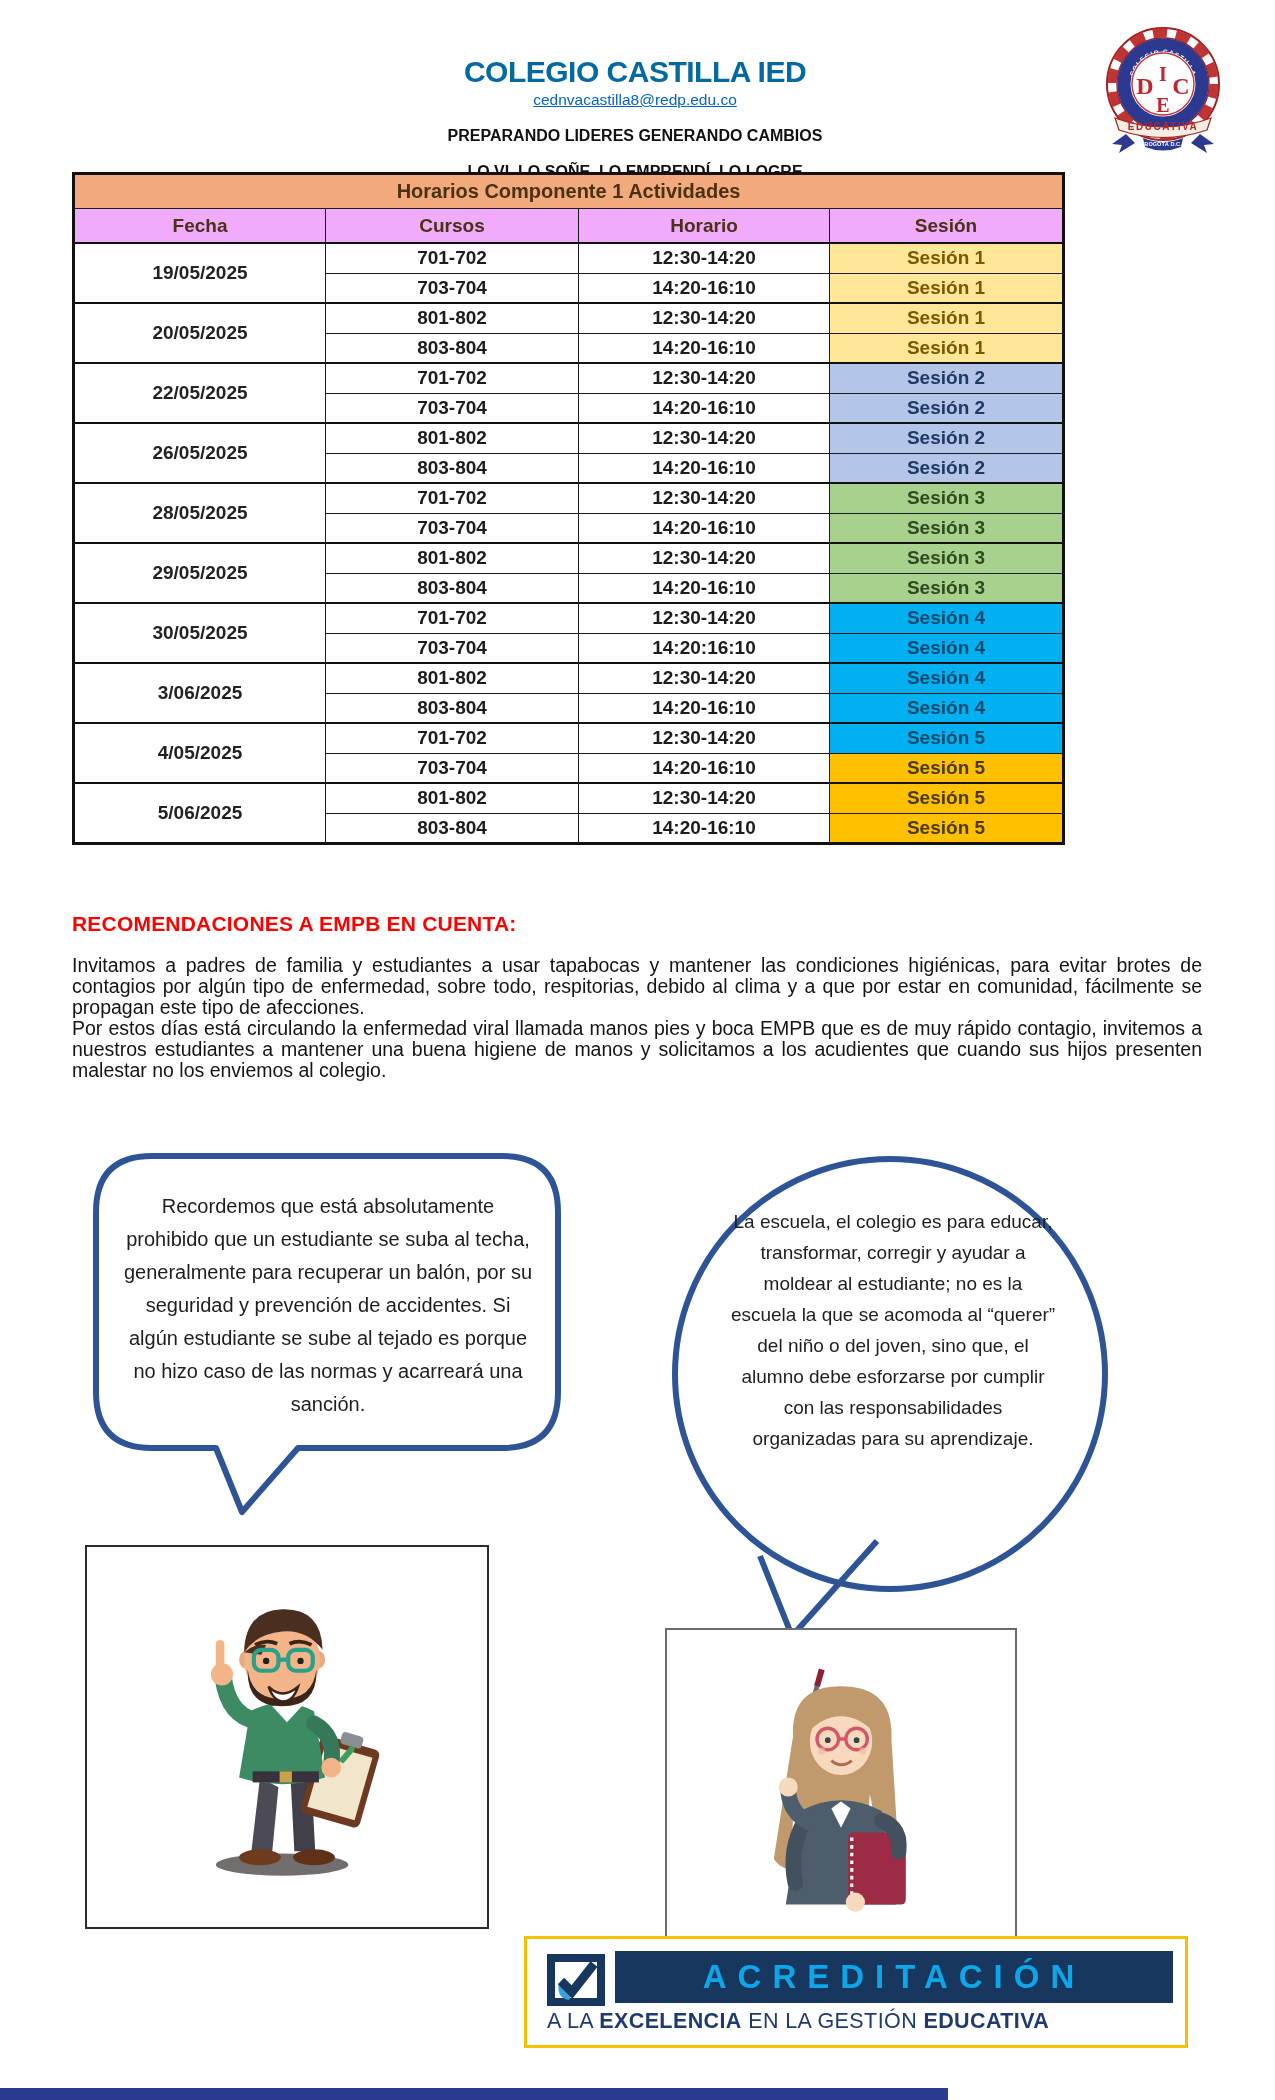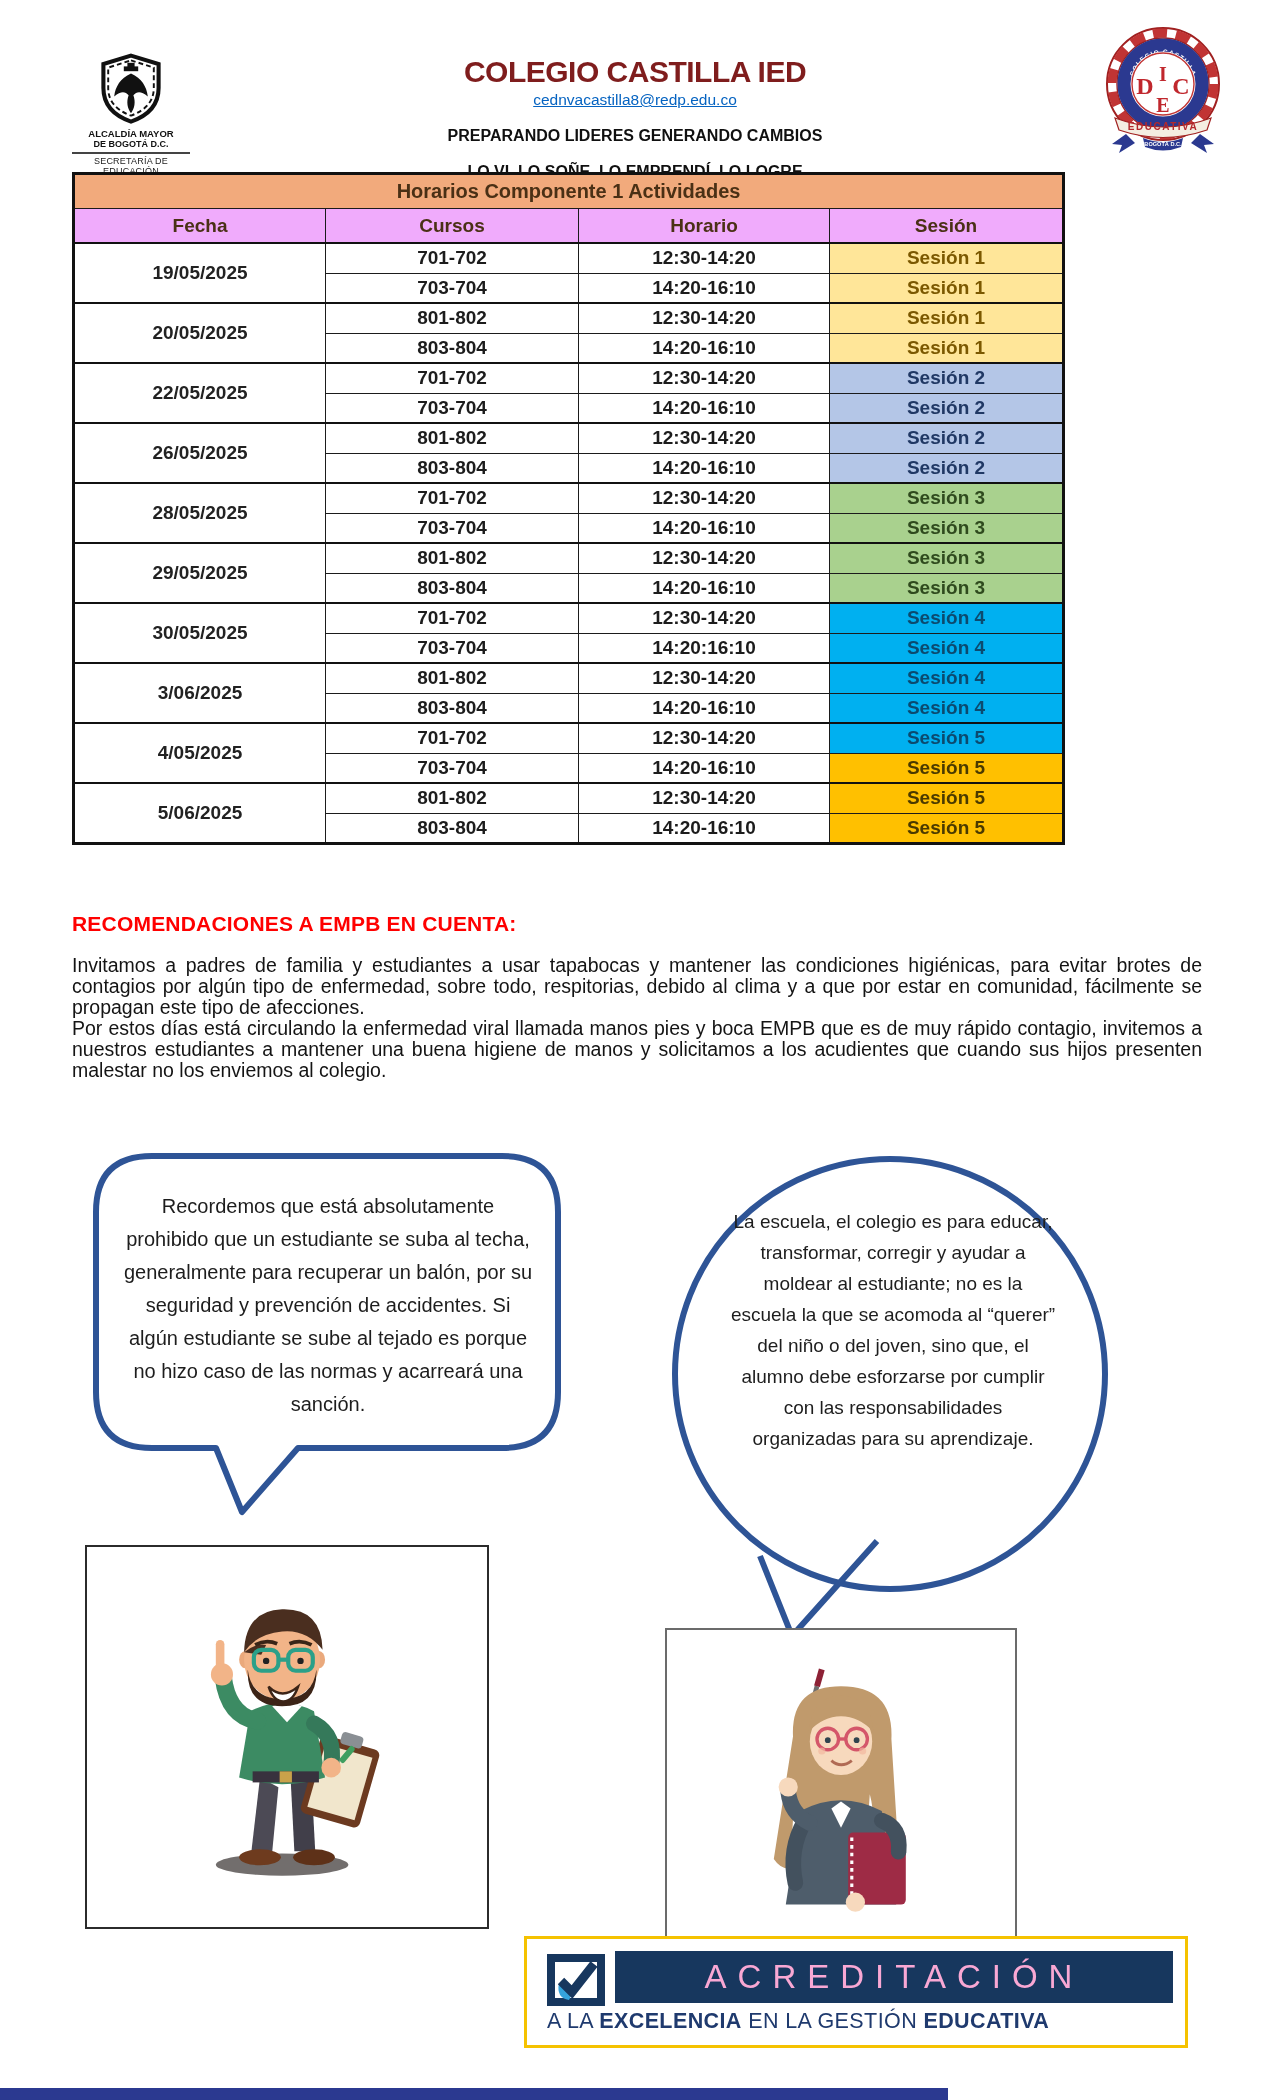--- a/index.html
+++ b/index.html
@@ -5,21 +5,21 @@
   html,body{margin:0;padding:0;background:#ffffff;}
   .page{position:relative;width:1275px;height:2100px;background:#fff;overflow:hidden;
         font-family:"Liberation Sans",sans-serif;color:#1a1a1a;}
 
   
   .gov-logo{position:absolute;left:72px;top:52px;width:118px;text-align:center;}
   .gov-logo .cap{font-size:9.5px;font-weight:bold;line-height:11px;color:#111;}
   .gov-logo .cap2{font-size:9px;font-weight:bold;border-bottom:2px solid #444;padding-bottom:2px;margin-bottom:2px;}
   .gov-logo .cap3{font-size:9px;color:#222;letter-spacing:.2px;}
   .hdr-center{position:absolute;left:210px;top:55px;width:850px;text-align:center;}
-  .hdr-title{font-size:30px;font-weight:bold;letter-spacing:-.5px;color:#7f1d1d;}
+  .hdr-title{font-size:30px;font-weight:bold;letter-spacing:-.5px;color:#0369a1;}
   .hdr-mail{font-size:15.5px;color:#0563C1;text-decoration:underline;margin-top:2px;}
   .hdr-line{font-size:16px;font-weight:bold;margin-top:18px;color:#101010;}
   .crest{position:absolute;left:1088px;top:26px;width:150px;height:134px;}
 
   
   .sched-wrap{position:absolute;left:72px;top:172px;width:957px;}
   table.sched{border-collapse:collapse;table-layout:fixed;width:990px;border:3px solid #111;}
   table.sched td{border:1.6px solid #1b1b1b;text-align:center;vertical-align:middle;padding:0;}
   .t-title td{background:#F2AA7C;height:33px;font-size:20px;font-weight:bold;color:#4a3015;border-bottom:2.6px solid #111;}
   .t-head td{background:#f0abfc;height:33px;font-size:19px;font-weight:bold;color:#4a3015;border-bottom:2.6px solid #111;}
@@ -50,44 +50,32 @@
   
   .pic-left{position:absolute;left:85px;top:1545px;width:400px;height:380px;border:2px solid #2b2b2b;background:#fff;}
   .pic-right{position:absolute;left:665px;top:1628px;width:348px;height:338px;border:2px solid #6b6b6b;background:#fff;}
   .pic-left svg,.pic-right svg{position:absolute;left:50%;top:50%;transform:translate(-50%,-50%);}
 
   
   .banner{position:absolute;left:524px;top:1936px;width:658px;height:106px;border:3px solid #F5C200;background:#fff;}
   .banner .chk{position:absolute;left:18px;top:12px;width:64px;height:58px;}
   .banner .bar{position:absolute;left:88px;top:12px;width:558px;height:52px;background:#17375e;
                display:flex;align-items:center;justify-content:center;}
-  .banner .bar span{color:#f9a8d4;font-size:33px;font-weight:normal;letter-spacing:11px;}
+  .banner .bar span{color:#0ea5e9;font-size:33px;font-weight:bold;letter-spacing:11px;}
   .banner .sub{position:absolute;left:20px;top:70px;width:626px;font-size:21.5px;color:#1f3a6e;
                letter-spacing:.4px;white-space:nowrap;}
   .banner .sub b{font-weight:800;}
 
   .footer-bar{position:absolute;left:0;top:2088px;width:948px;height:12px;background:#2b3990;}
 </style>
 </head>
 <body>
 
 <div class="page">
 
-  <div class="gov-logo">
-    <svg width="76" height="72" viewBox="0 0 60 60">
-      <path d="M30 3 L53 10 V30 Q53 50 30 58 Q7 50 7 30 V10 Z" fill="#fff" stroke="#111" stroke-width="3.4"></path>
-      <path d="M30 7 L49 13 V30 Q49 46 30 53 Q11 46 11 30 V13 Z" fill="none" stroke="#111" stroke-width="1.6" stroke-dasharray="4 2.6"></path>
-      <rect x="24" y="12" width="12" height="4" fill="#111"></rect>
-      <rect x="27" y="9" width="6" height="4" fill="#111"></rect>
-      <path d="M30 18 c-9 4 -13 11 -14 19 c5.5 -4.5 9 -4.5 12 -1 c-2 5.5 -1 11 2 15 c3 -4 4 -9.5 2 -15 c3 -3.5 6.5 -3.5 12 1 c-1 -8 -5 -15 -14 -19 z" fill="#111"></path>
-    </svg>
-    <div class="cap">ALCALDÍA MAYOR</div>
-    <div class="cap cap2">DE BOGOTÁ D.C.</div>
-    <div class="cap3">SECRETARÍA DE EDUCACIÓN</div>
-  </div>
 
   <div class="hdr-center">
     <div class="hdr-title">COLEGIO CASTILLA IED</div>
     <div class="hdr-mail">cednvacastilla8@redp.edu.co</div>
     <div class="hdr-line">PREPARANDO LIDERES GENERANDO CAMBIOS</div>
     <div class="hdr-line">LO VI, LO SOÑE, LO EMPRENDÍ, LO LOGRE</div>
   </div>
 
   <div class="crest">
     <svg width="150" height="134" viewBox="0 0 150 134">

